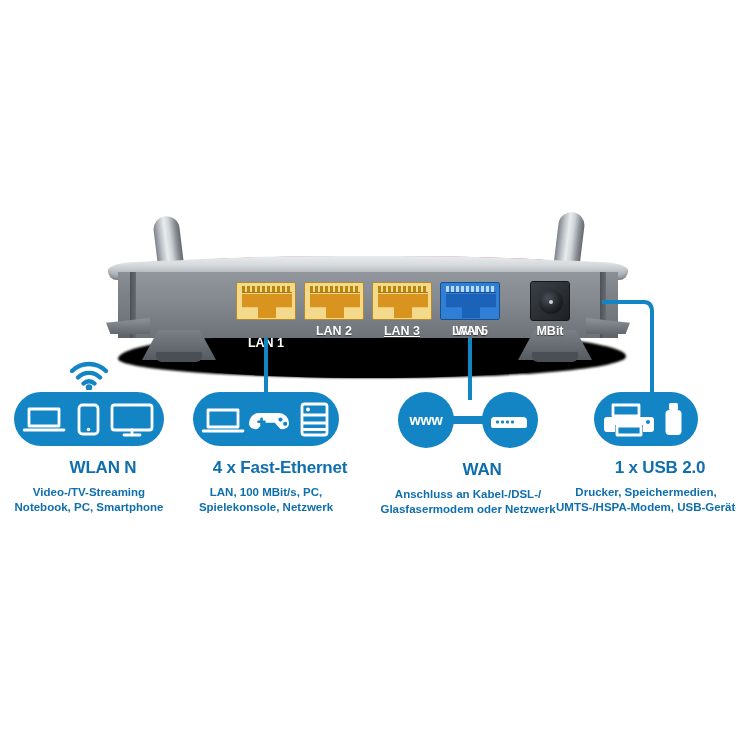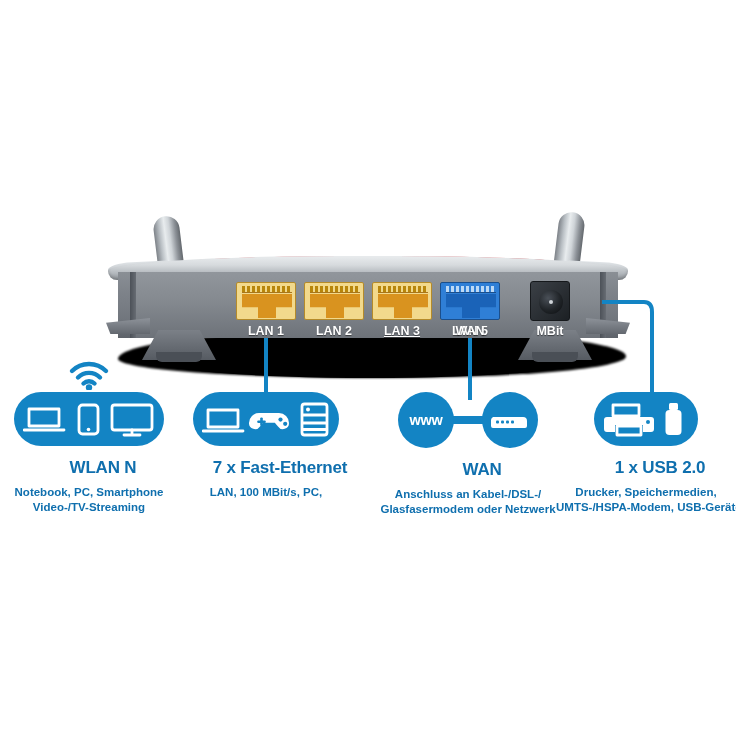--- a/index.html
+++ b/index.html
@@ -216,21 +216,21 @@
     <div class="rj45 blue wanport">
         <div class="contacts"></div>
         <div class="tab"></div>
       </div>
 
     <div class="power-jack">
       <div class="ring"></div>
         <div class="pin"></div>
     </div>
 
-    <div class="port-label" style="left:236px; width:60px;">LAN 1</div>
+    <div class="port-label" style="left:236px; width:60px;margin-top:12px;">LAN 1</div>
     <div class="port-label" style="left:304px; width:60px;">LAN 2</div>
     <div class="port-label" style="left:372px; width:60px;text-decoration:underline;">LAN 3</div>
     <div class="port-label" style="left:440px; width:60px;">LAN 5</div>
     <div class="port-label" style="left:440px; top:324px; width:60px; left:440px;"></div>
   </div>
 
   <div class="port-label" style="position:absolute; left:440px; top:324px; width:60px;">WAN</div>
   <div class="port-label" style="position:absolute; left:520px; top:324px; width:60px;">MBit</div>
 
   <div class="conn conn-v" style="left:264px; top:338px; height:62px;"></div>
@@ -262,22 +262,22 @@
         <circle cx="65.5" cy="30.5" r="1.8" fill="#fff"></circle>
         <g fill="none" stroke="#fff" stroke-width="2.8" stroke-linejoin="round">
           <rect x="89" y="6" width="40" height="25" rx="2.5"></rect>
           <path d="M109,31 v4" stroke-linecap="round"></path>
           <path d="M101,36 h16" stroke-linecap="round"></path>
         </g>
       </svg>
     </div>
     <div class="ftitle">WLAN N</div>
     <div class="fdesc">
+      <div>Video-/TV-Streaming</div>
       <div>Notebook, PC, Smartphone</div>
-      <div>Video-/TV-Streaming</div>
     </div>
   </div>
 
   <div class="feature" style="left:176px; width:180px;">
     <div class="pill" style="width:146px; height:54px;">
       <svg width="128" height="40" viewBox="0 0 128 40">
         <g fill="none" stroke="#fff" stroke-width="2.8" stroke-linejoin="round">
           <path d="M6,11 h30 v17 h-30 z"></path>
           <path d="M1,32 h40" stroke-linecap="round"></path>
         </g>
@@ -290,23 +290,24 @@
           <circle cx="78.5" cy="20.6" r="2.1"></circle>
           <circle cx="83.2" cy="24.8" r="2.1"></circle>
         </g>
         <g fill="none" stroke="#fff" stroke-width="2.8" stroke-linejoin="round">
           <rect x="100" y="5" width="25" height="31" rx="2.5"></rect>
           <path d="M100,16 h25 M100,24 h25 M100,30.5 h25"></path>
         </g>
         <circle cx="106" cy="10.5" r="2" fill="#fff"></circle>
       </svg>
     </div>
-    <div class="ftitle">7 x Fast-Ethernet</div>
+    <div class="ftitle">4 x Fast-Ethernet</div>
     <div class="fdesc">
       <div>LAN, 100 MBit/s, PC,</div>
+      <div>Spielekonsole, Netzwerk</div>
     </div>
   </div>
 
   <div class="feature" style="left:356px; width:224px;text-align:center;">
     <div style="position:relative; width:140px; height:56px; margin:0 auto;">
       <div style="position:absolute; left:40px; top:24px; width:60px; height:8px; background:#1384c4;"></div>
       <div style="position:absolute; left:0; top:0; width:56px; height:56px; border-radius:50%; background:#1384c4; display:flex; align-items:center; justify-content:center;">
         <span style="color:#fff; font-weight:700; font-size:14.5px; letter-spacing:-.3px;">www</span>
       </div>
       <div style="position:absolute; left:84px; top:0; width:56px; height:56px; border-radius:50%; background:#1384c4; display:flex; align-items:center; justify-content:center;">

